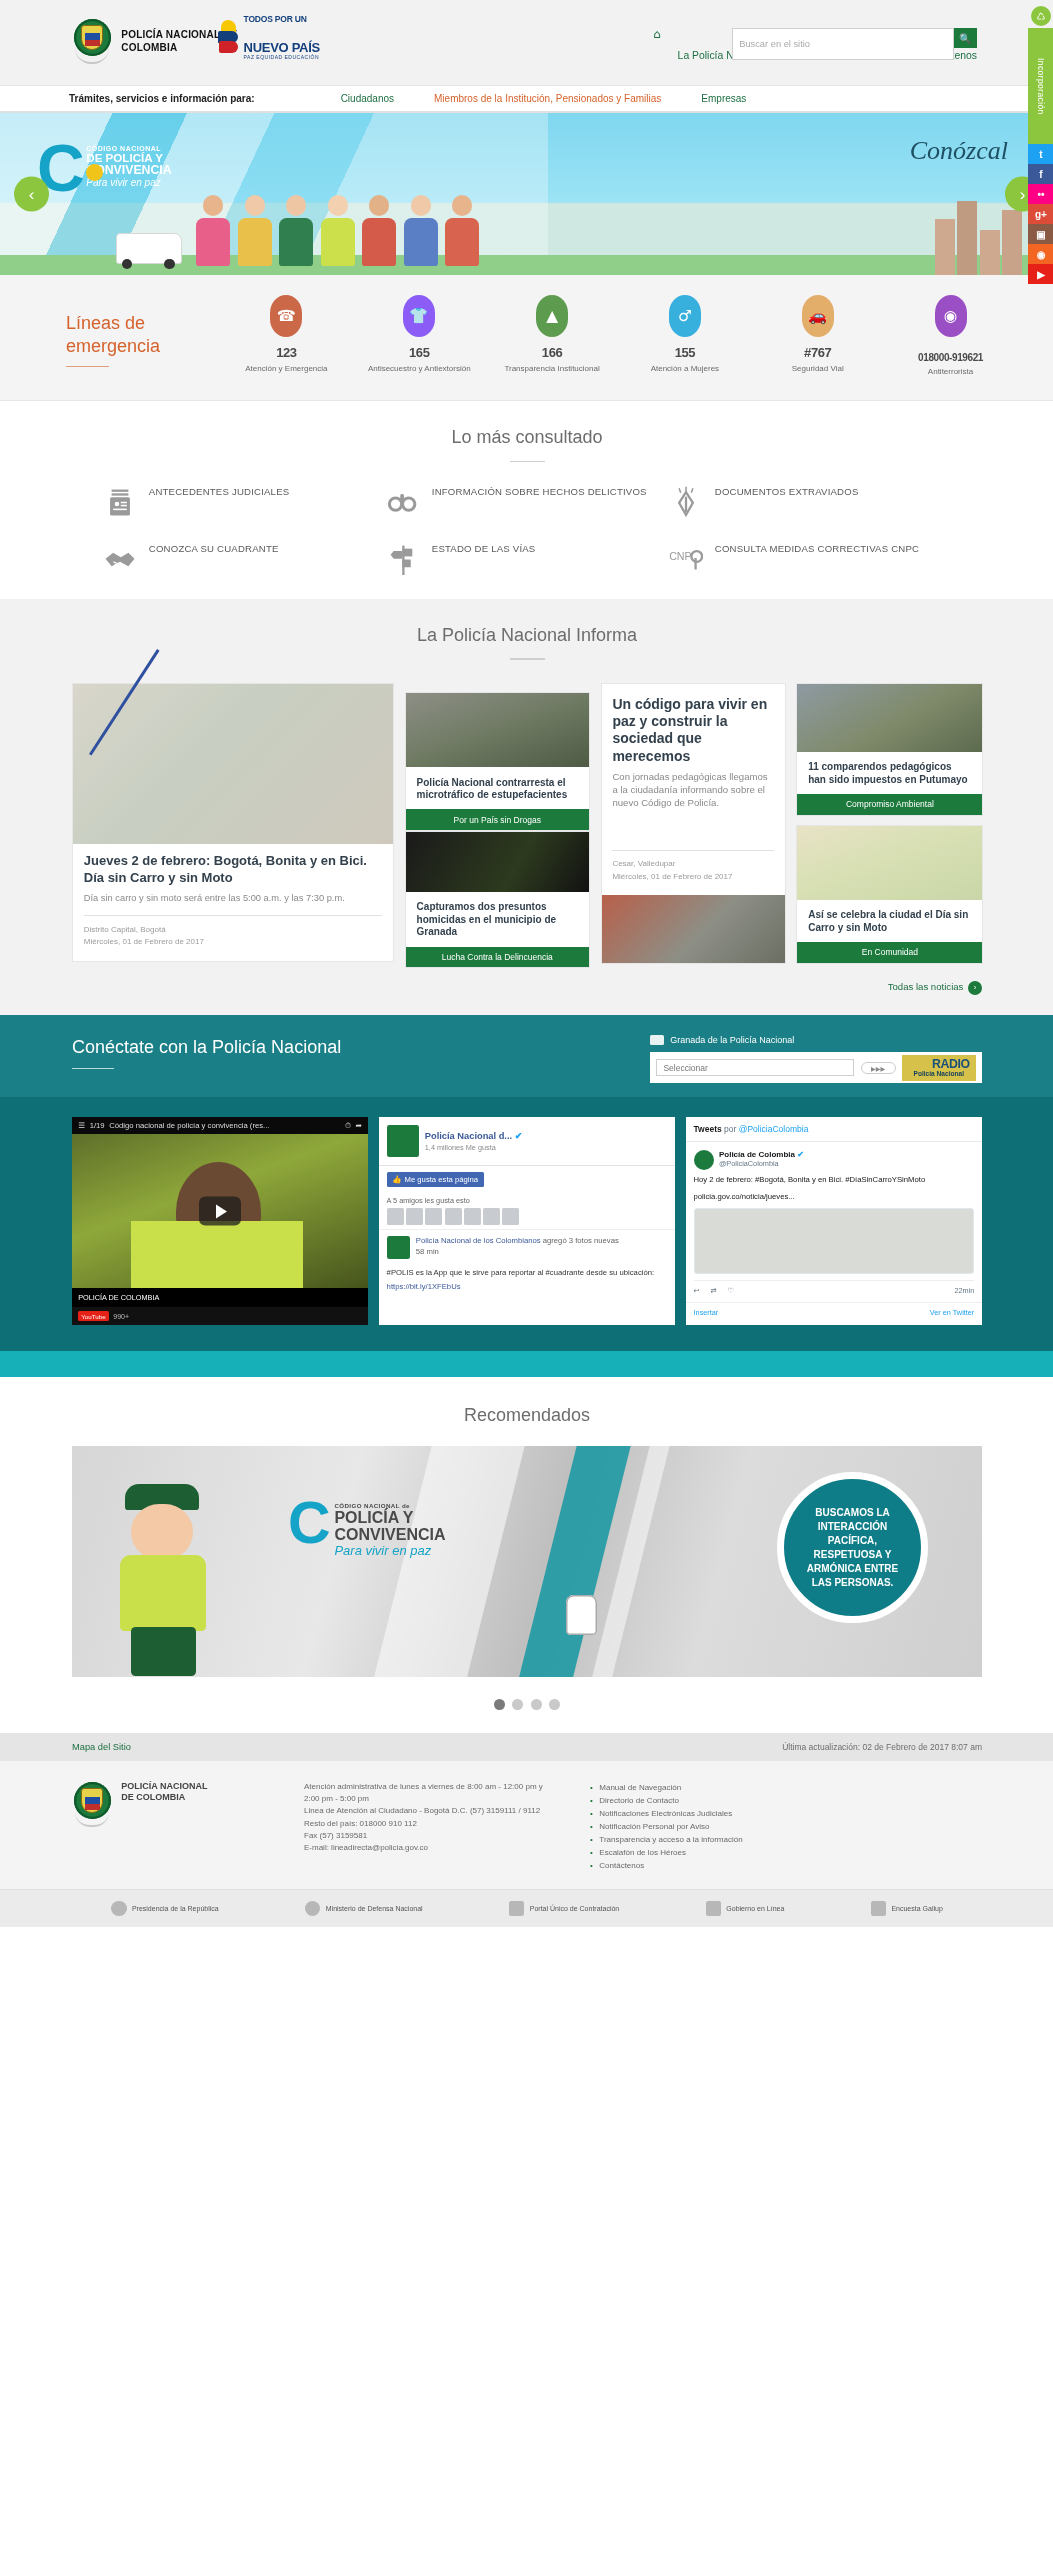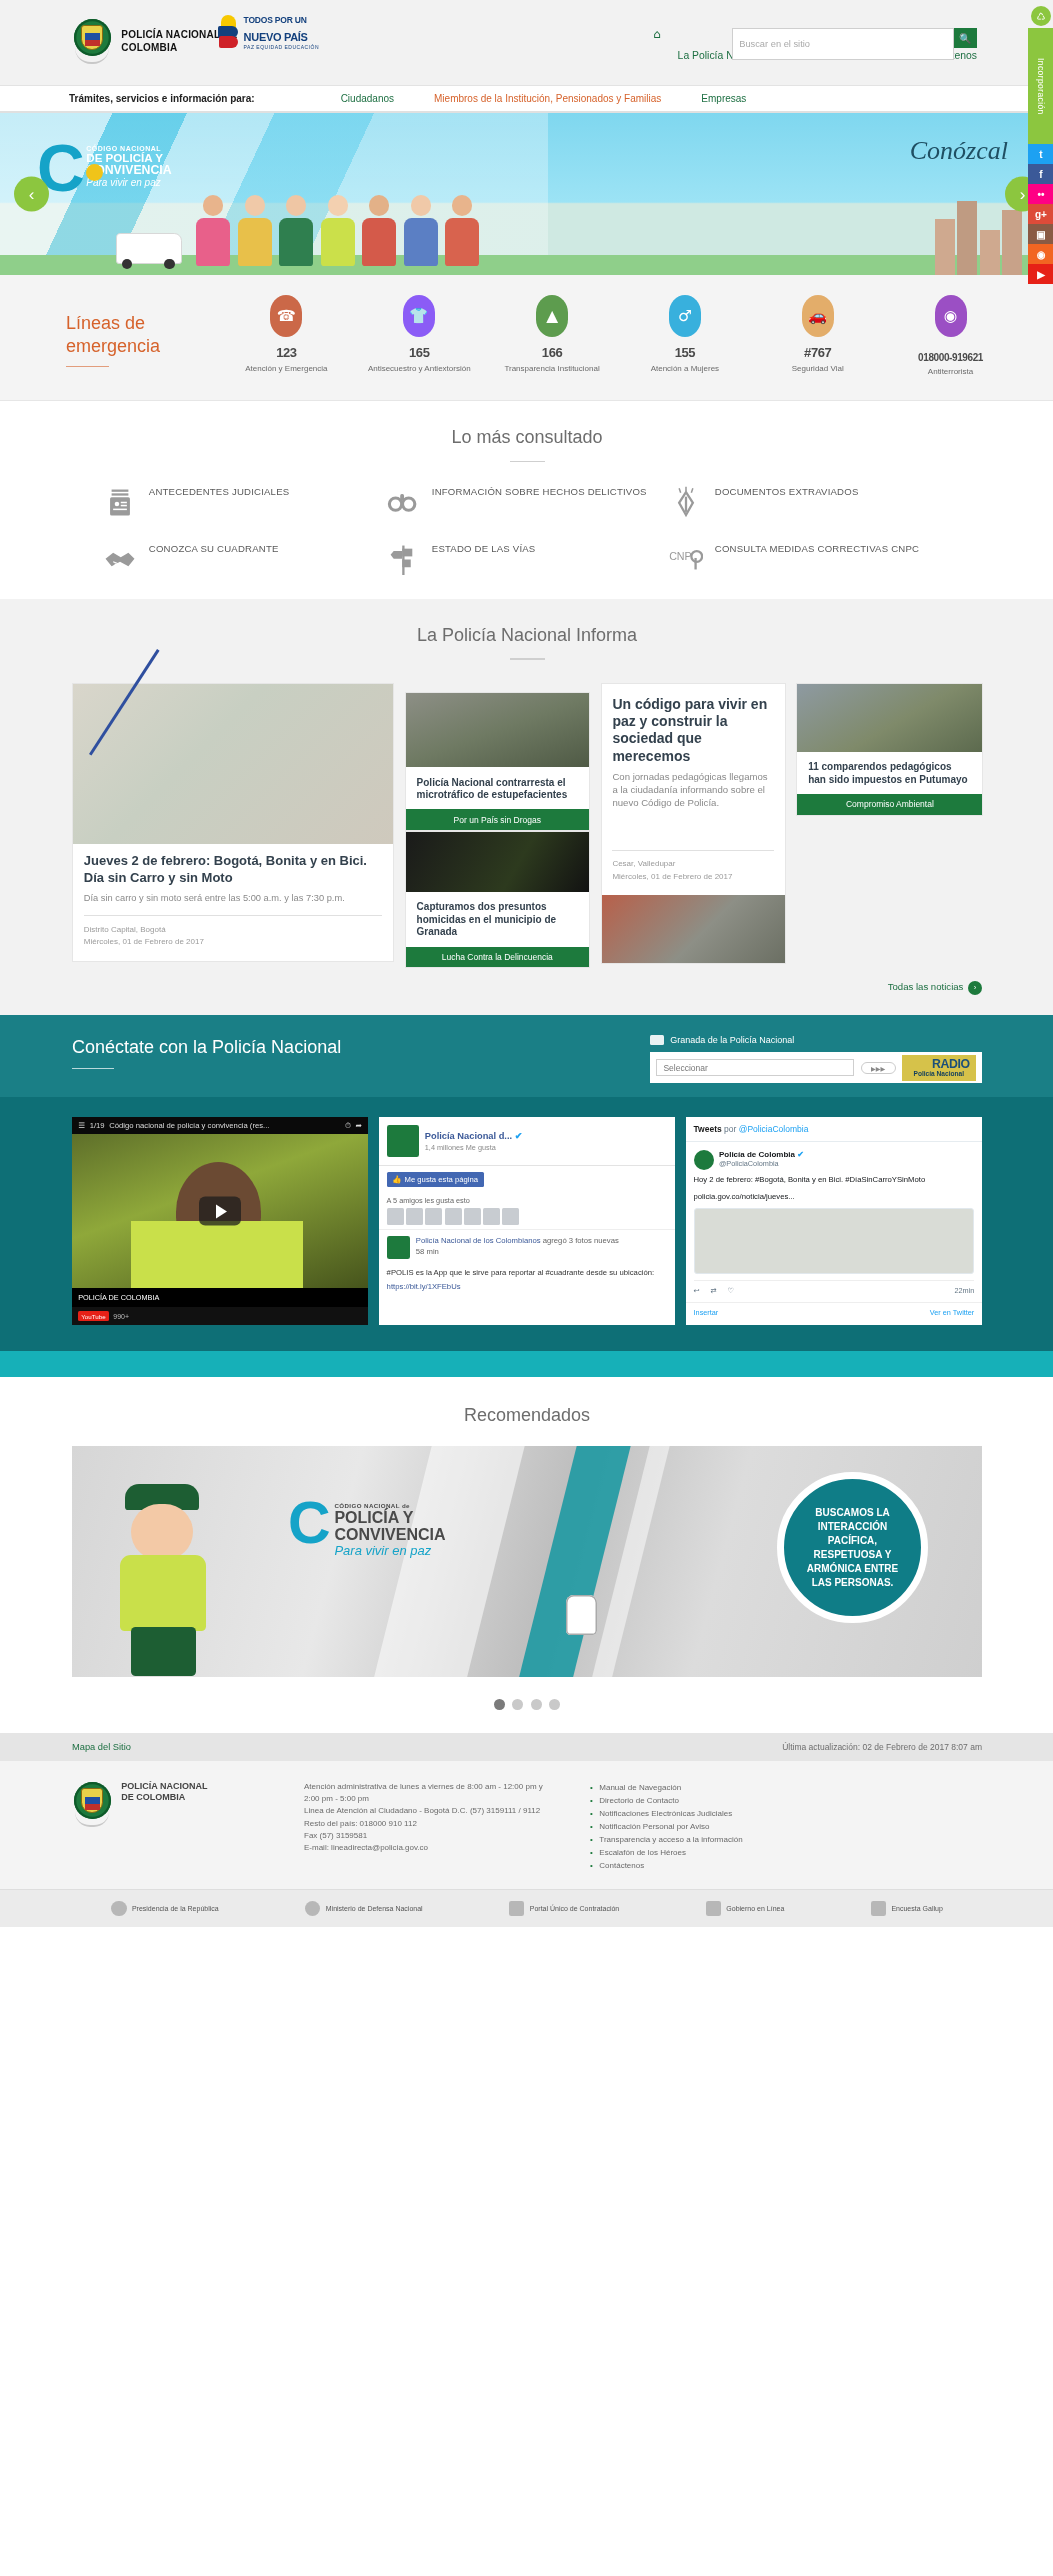--- a/index.html
+++ b/index.html
@@ -48,21 +48,21 @@
     font-weight: bold; font-size: 10px; line-height: 13px; color: #111;
     letter-spacing: 0.2px;
   }
   .gov-logo { position: absolute; left: 179px; top: 15.4px; display: flex; align-items: center; gap: 4.6px;}
   .gov-flag { width: 23px; height: 35px; position: relative; flex: none; }
   .gov-flag .s1 { position:absolute; left:4.6px; top:0; width:15.4px; height:14px; background:#f7c800; border-radius: 9.3px 10.8px 0 0;}
   .gov-flag .s2 { position:absolute; left:1.5px; top:10.8px; width:20px; height:11.6px; background:#13407d; border-radius: 3.1px 10.8px 10.8px 1.5px;}
   .gov-flag .s3 { position:absolute; left:3.1px; top:21px; width:18.5px; height:11.6px; background:#cf2128; border-radius: 3.1px 9.3px 9.3px 3.1px;}
   .gov-text { line-height: 1; }
   .gov-t1 { font-size: 8.5px; font-weight: bold; color: #13407d; letter-spacing: -0.2px; }
-  .gov-t2 { font-size: 11px; font-weight: bold; color: #13407d; letter-spacing: -0.3px; margin-top: 8px;}
+  .gov-t2 { font-size: 13px; font-weight: bold; color: #13407d; letter-spacing: -0.3px; margin-top: 17px;}
   .gov-t3 { font-size: 5px; color: #13407d; letter-spacing: 0.5px; margin-top: 1.5px;}
 
   .topnav { position: absolute; right: 40px; top: 6.2px; display: flex; align-items: center; gap: 17px; }
   .topnav a { color: #1d6f42; font-size: 10.4px; text-decoration: none; margin-top: 44px; }
   .topnav .home-ico { color: #1d6f42; font-size: 11.6px; }
 
   .searchbox { position: absolute; right: 40px; top: 28px; display: flex; }
   .searchbox input {
     width: 222px; height: 32px; border: 0.8px solid #cfcfcf; background: #fff;
     padding: 0 6.2px; font-size: 9.3px; color: #555; outline: none;
@@ -633,20 +633,27 @@
       </div>
 
       <div>
         <div class="card small">
           <div class="ph" style="height:68px;background:linear-gradient(150deg,#8e9aa2,#7f8a6a 55%,#5c6a4e);"></div>
           <div class="card-body" style="padding-bottom:7.7px;">
             <div class="card-title">11 comparendos pedagógicos han sido impuestos en Putumayo</div>
           </div>
           <div class="tag">Compromiso Ambiental</div>
         </div>
+        <div class="card small" style="margin-top:9.3px;">
+          <div class="ph" style="height:74px;background:linear-gradient(160deg,#e8e2c6,#d8e0b4 45%,#c9d6a8);"></div>
+          <div class="card-body" style="padding-bottom:7.7px;">
+            <div class="card-title">Así se celebra la ciudad el Día sin Carro y sin Moto</div>
+          </div>
+          <div class="tag">En Comunidad</div>
+        </div>
       </div>
     </div>
 
     <div class="all-news">
       <a href="#"><span>Todas las noticias</span><span class="circ">›</span></a>
     </div>
   </div>
 
   <div class="teal-top">
     <div class="teal-inner">

